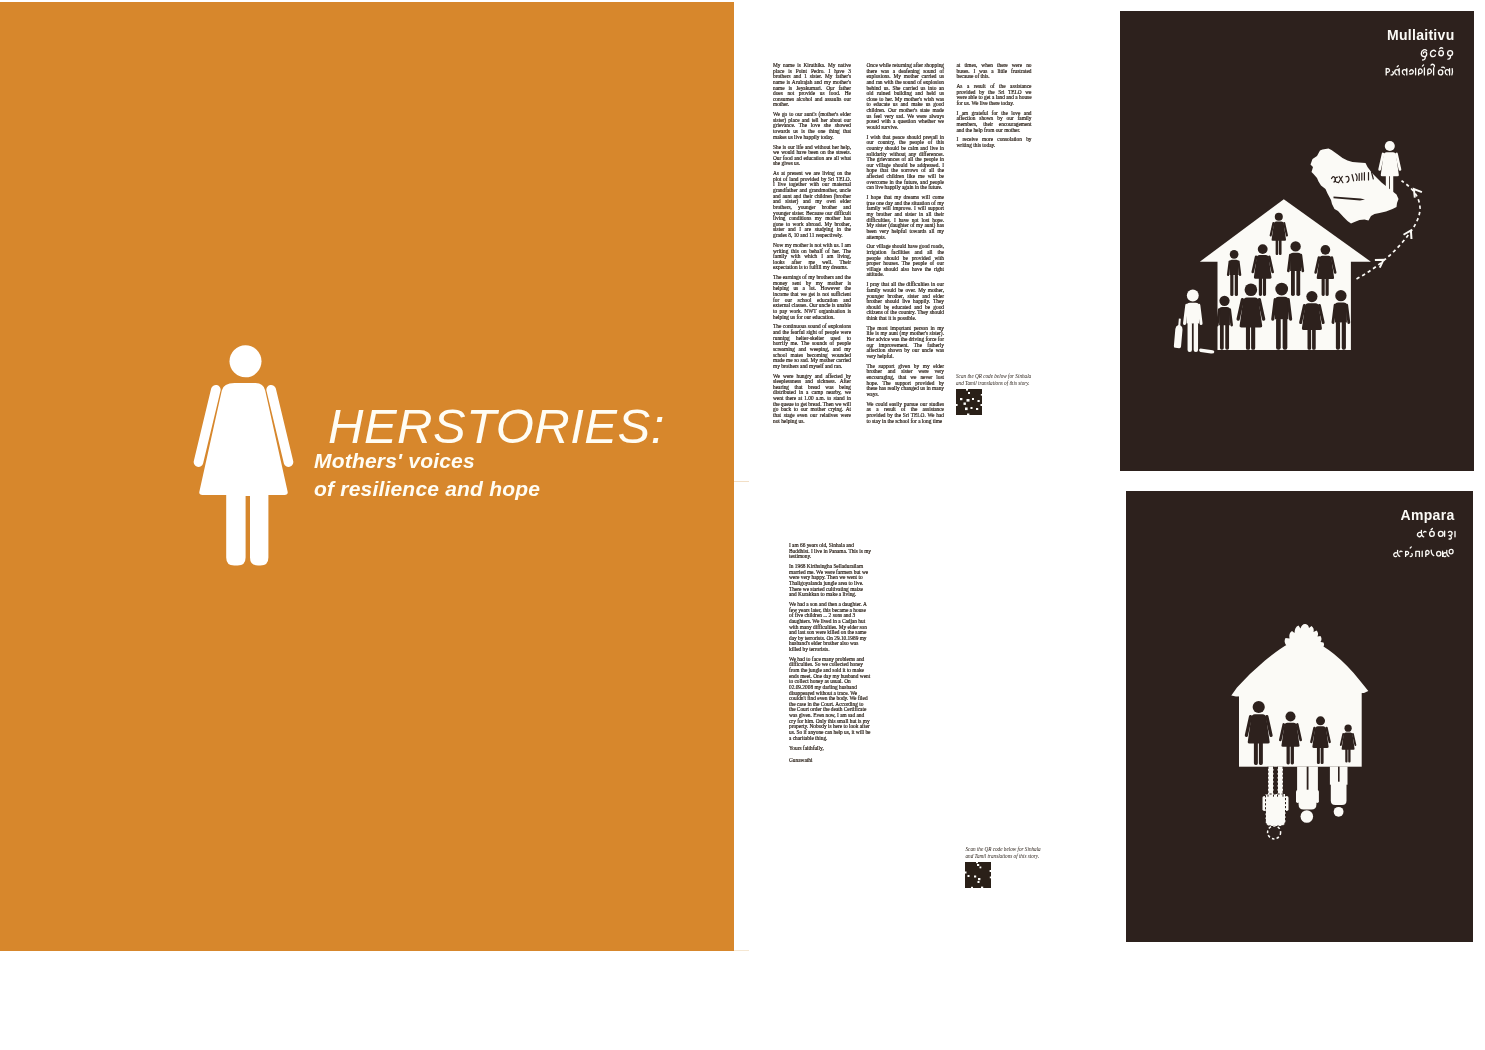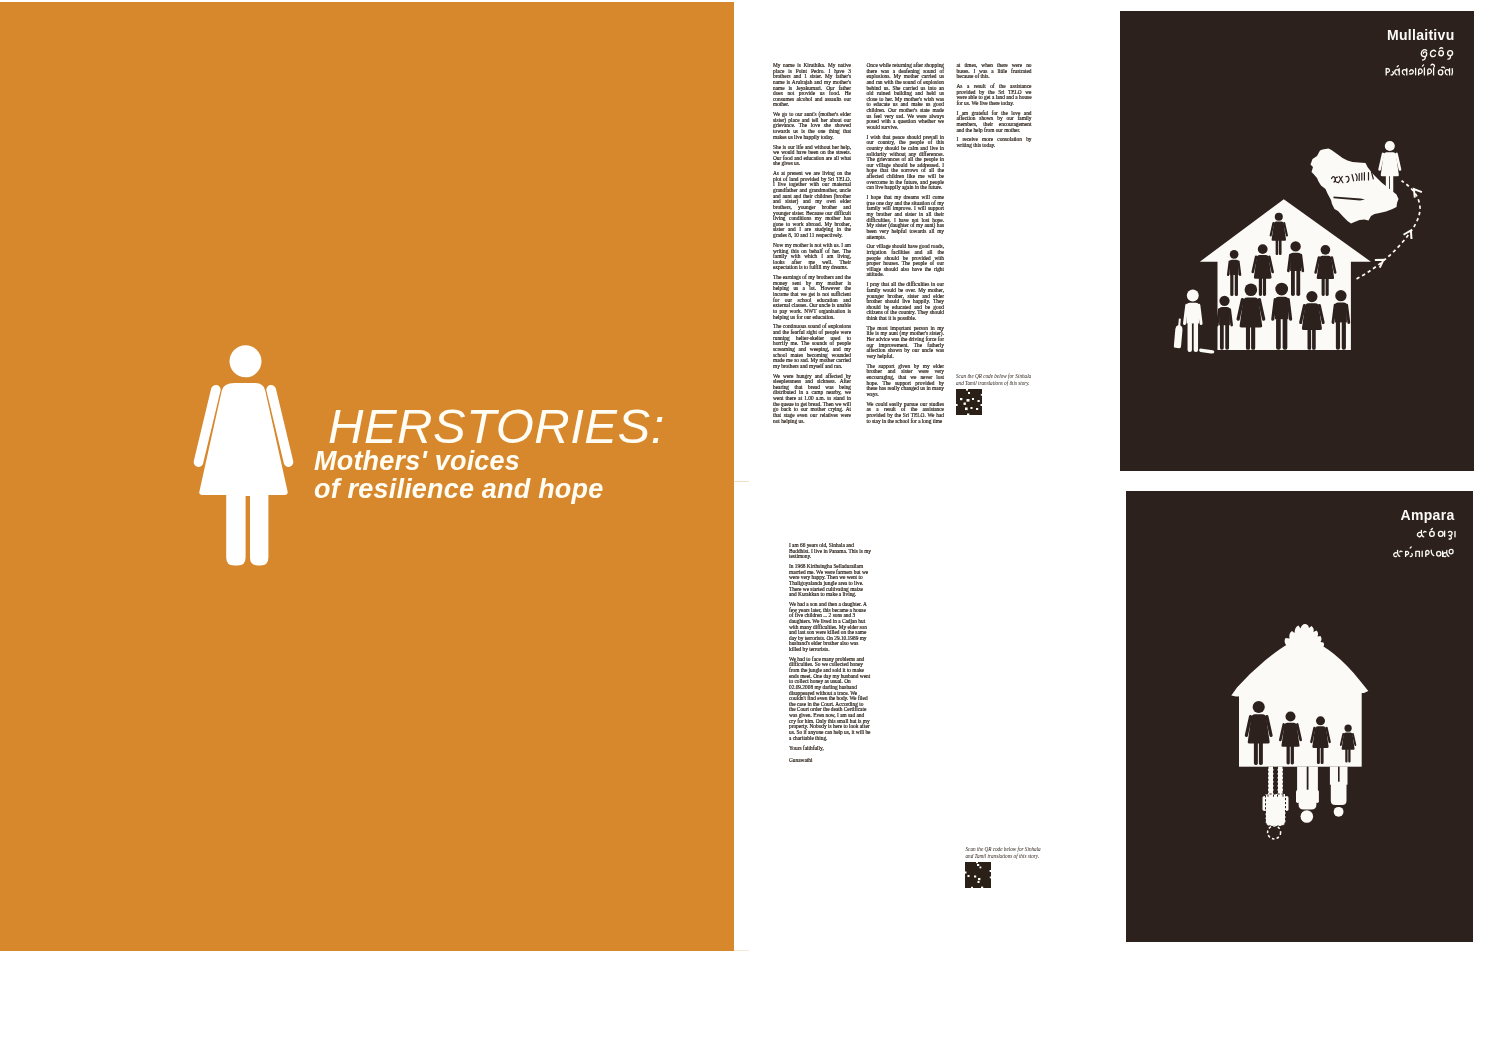--- a/index.html
+++ b/index.html
@@ -1,20 +1,20 @@
 <!DOCTYPE html>
 <html><head><meta charset="utf-8">
 <style>
 html,body{margin:0;padding:0;background:#fff;}
 body{width:1485px;height:1050px;position:relative;font-family:"Liberation Sans",sans-serif;overflow:hidden;}
 .abs{position:absolute;}
 #cover{left:0;top:2px;width:733.5px;height:949px;background:#d7872c;}
 .ttl{color:#fffdf4;}
 #t1{left:328px;top:408px;font-size:49px;line-height:36px;letter-spacing:0.5px;font-style:italic;}
-#t2{left:314px;top:446.5px;font-size:27px;line-height:28.2px;font-style:italic;font-weight:bold;letter-spacing:0.2px;}
+#t2{left:314px;top:446.5px;font-size:21px;line-height:28.2px;font-style:italic;font-weight:bold;letter-spacing:0.2px;}
 .col{font-family:"Liberation Serif",serif;color:#241a12;font-size:5.35px;line-height:5.62px;text-align:justify;letter-spacing:0px;-webkit-text-stroke:0.18px #2a1f16;}
 .col p{margin:0 0 4.2px 0;}
 #L2{text-align:left;}
 .cap{font-family:"Liberation Serif",serif;color:#241a12;font-size:5.2px;line-height:6.5px;font-style:italic;white-space:nowrap;}
 svg{display:block;}
 </style></head>
 <body>
 <div id="cover" class="abs"></div>
 <div class="abs" style="left:733.5px;top:480.5px;width:15px;height:1px;background:#f2dfc6;"></div>
 <div class="abs" style="left:733.5px;top:950px;width:15.5px;height:1px;background:#f5e7d2;"></div>

